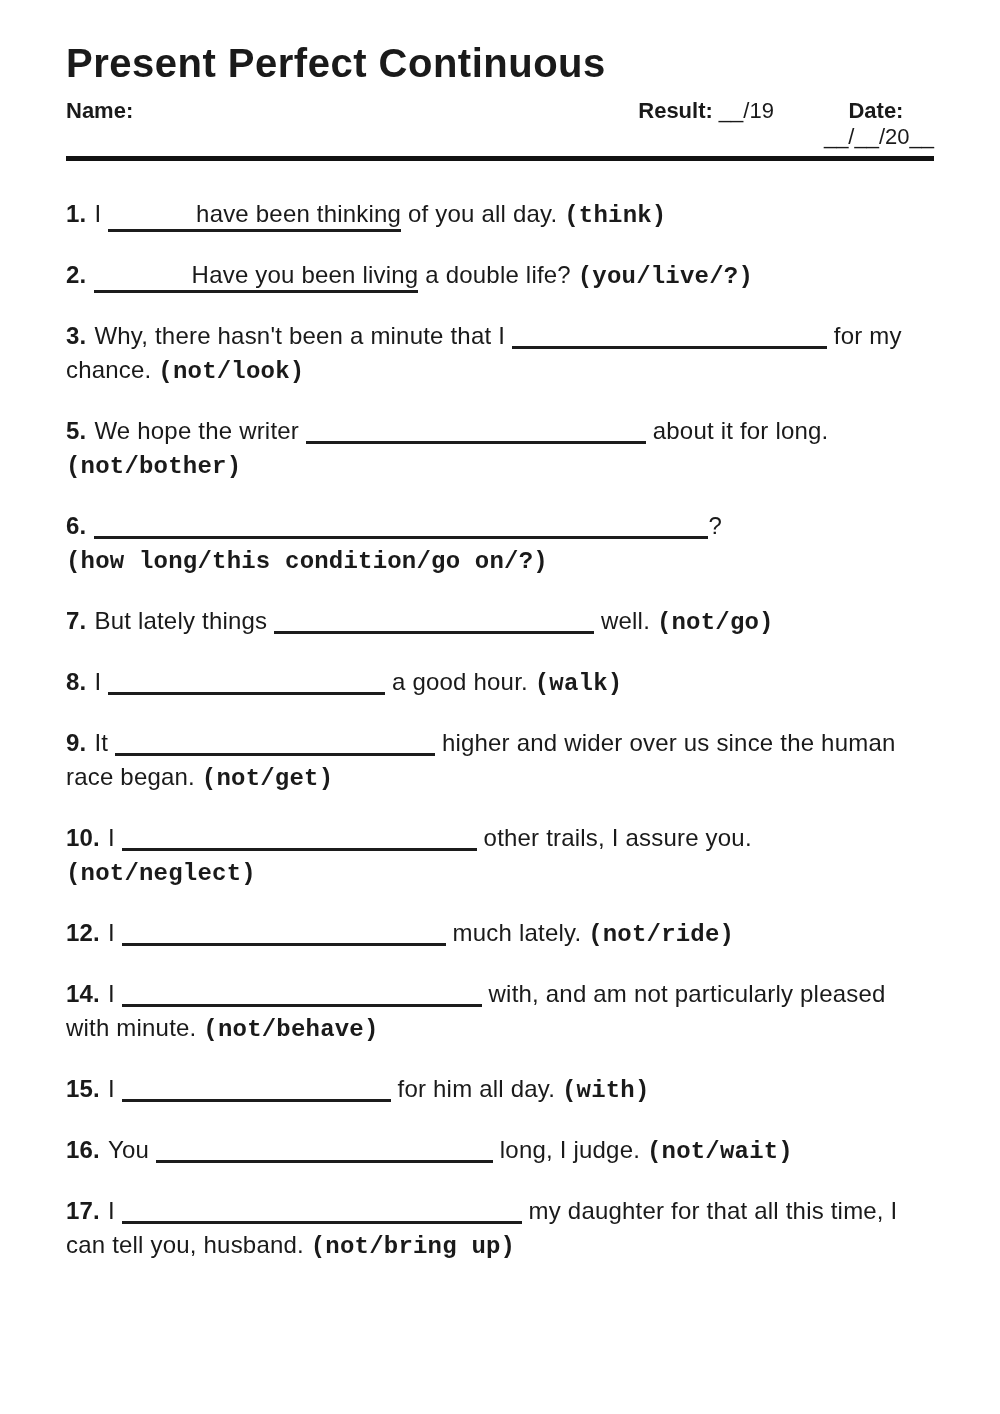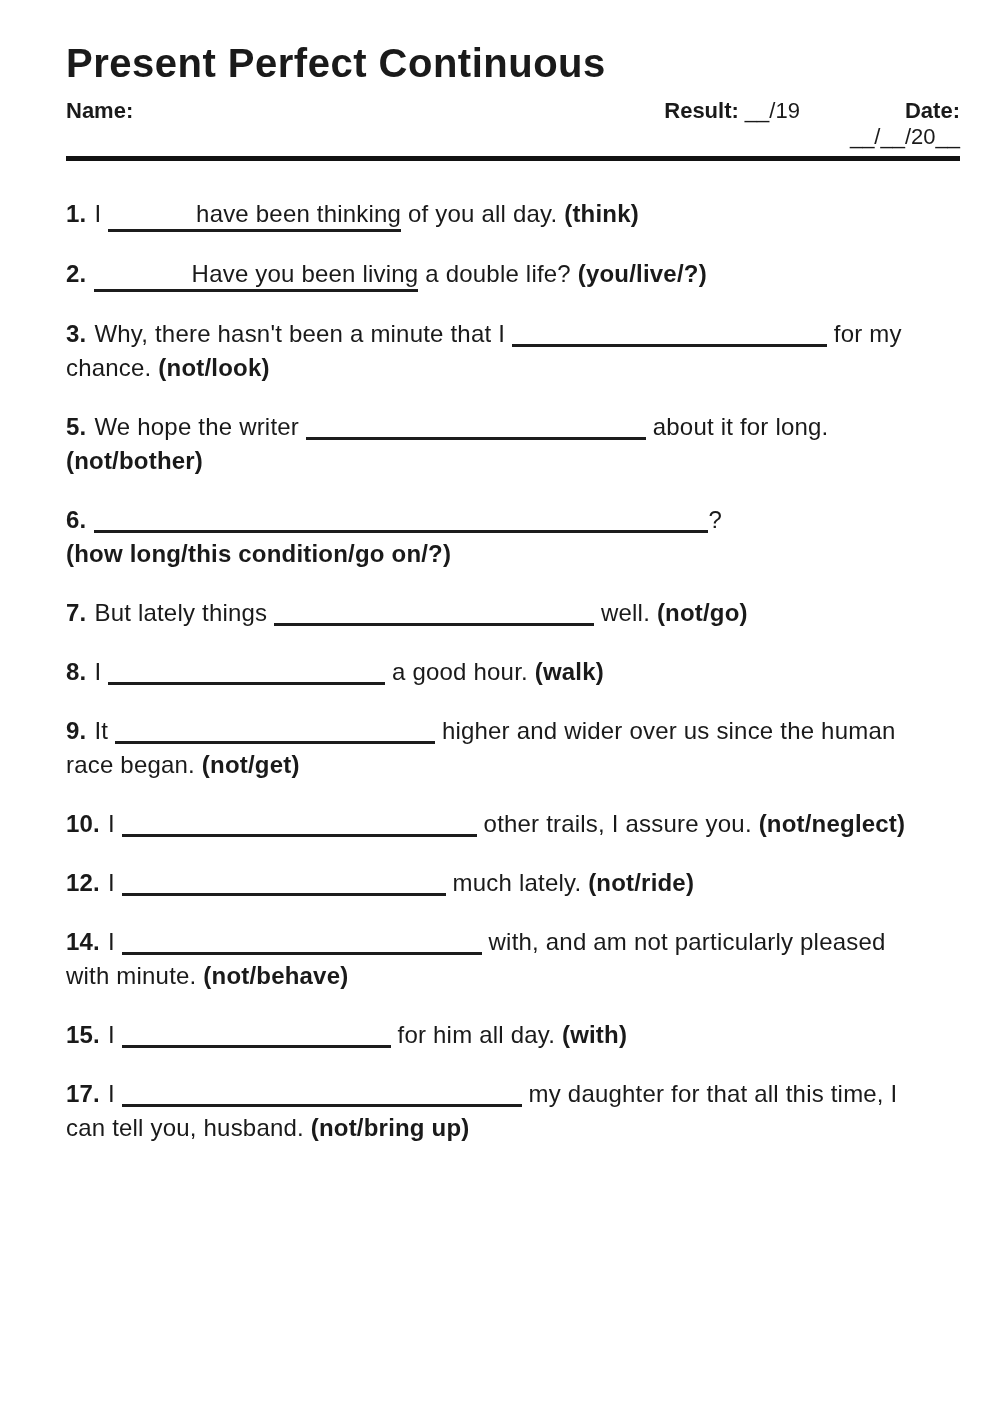--- a/index.html
+++ b/index.html
@@ -8,21 +8,21 @@
     width: 1000px;
     height: 1414px;
     background: #ffffff;
     color: #1a1a1a;
     font-family: "Liberation Sans", "DejaVu Sans", sans-serif;
     overflow: hidden;
   }
   .page {
     width: 1000px;
     height: 1414px;
-    padding: 40px 40px 0 66px;
+    padding: 40px 66px 0 66px;
   }
   .title {
     margin: 0;
     font-size: 40px;
     line-height: 46px;
     font-weight: bold;
     letter-spacing: 0.5px;
     white-space: nowrap;
   }
   .meta-row {
@@ -30,35 +30,35 @@
     align-items: baseline;
     margin-top: 12px;
     font-size: 22px;
     line-height: 26px;
     white-space: nowrap;
   }
   .meta-label { font-weight: bold; }
   .meta-value { font-weight: normal; margin-left: 6px; }
   .name-spacer { flex: 1 1 auto; }
   .date-group { margin-left: 44px; flex-direction: column; }
-  .result-group, .date-group, .name-group { display: inline-flex; align-items: flex-end; }
+  .result-group, .date-group, .name-group { display: inline-flex; align-items: center; }
   .header-rule {
     margin-top: 6px;
     height: 0;
     border-bottom: 5px solid #121212;
   }
   .questions {
     margin-top: 36px;
     font-size: 24px;
     line-height: 34px;
     letter-spacing: 0.2px;
   }
   .q { margin: 0 0 25px 0; }
   .qnum { font-weight: bold; margin-right: 8px; }
-  .hint { font-weight: bold; }
+  .hint { font-weight: bold; font-family: Liberation Mono, monospace; }
   .blank {
     display: inline-block;
     height: 5px;
     border-bottom: 3px solid #1c1c1c;
     vertical-align: -5px;
   }
   .answer {
     display: inline-block;
     text-align: right;
     border-bottom: 3px solid #1c1c1c;
@@ -96,16 +96,17 @@
       <p class="q"><span class="qnum">3.</span><span>Why, there hasn't been a minute that I </span><span class="blank" style="width: 315px;"></span><span> for my</span><br><span>chance. </span><span class="hint">(not/look)</span></p>
       <p class="q"><span class="qnum">5.</span><span>We hope the writer </span><span class="blank" style="width: 340px;"></span><span> about it for long.</span><br><span class="hint">(not/bother)</span></p>
       <p class="q"><span class="qnum">6.</span><span class="blank" style="width: 614px;"></span><span>?</span><br><span class="hint">(how long/this condition/go on/?)</span></p>
       <p class="q"><span class="qnum">7.</span><span>But lately things </span><span class="blank" style="width: 320px;"></span><span> well. </span><span class="hint">(not/go)</span></p>
       <p class="q"><span class="qnum">8.</span><span>I </span><span class="blank" style="width: 277px;"></span><span> a good hour. </span><span class="hint">(walk)</span></p>
       <p class="q"><span class="qnum">9.</span><span>It </span><span class="blank" style="width: 320px;"></span><span> higher and wider over us since the human</span><br><span>race began. </span><span class="hint">(not/get)</span></p>
       <p class="q"><span class="qnum">10.</span><span>I </span><span class="blank" style="width: 355px;"></span><span> other trails, I assure you. </span><span class="hint">(not/neglect)</span></p>
       <p class="q"><span class="qnum">12.</span><span>I </span><span class="blank" style="width: 324px;"></span><span> much lately. </span><span class="hint">(not/ride)</span></p>
       <p class="q"><span class="qnum">14.</span><span>I </span><span class="blank" style="width: 360px;"></span><span> with, and am not particularly pleased</span><br><span>with minute. </span><span class="hint">(not/behave)</span></p>
       <p class="q"><span class="qnum">15.</span><span>I </span><span class="blank" style="width: 269px;"></span><span> for him all day. </span><span class="hint">(with)</span></p>
+      <p class="q"><span class="qnum">16.</span><span>You </span><span class="blank" style="width: 337px;"></span><span> long, I judge. </span><span class="hint">(not/wait)</span></p>
       <p class="q"><span class="qnum">17.</span><span>I </span><span class="blank" style="width: 400px;"></span><span> my daughter for that all this time, I</span><br><span>can tell you, husband. </span><span class="hint">(not/bring up)</span></p>
     </div>
 
 </div>
 
 </body></html>

